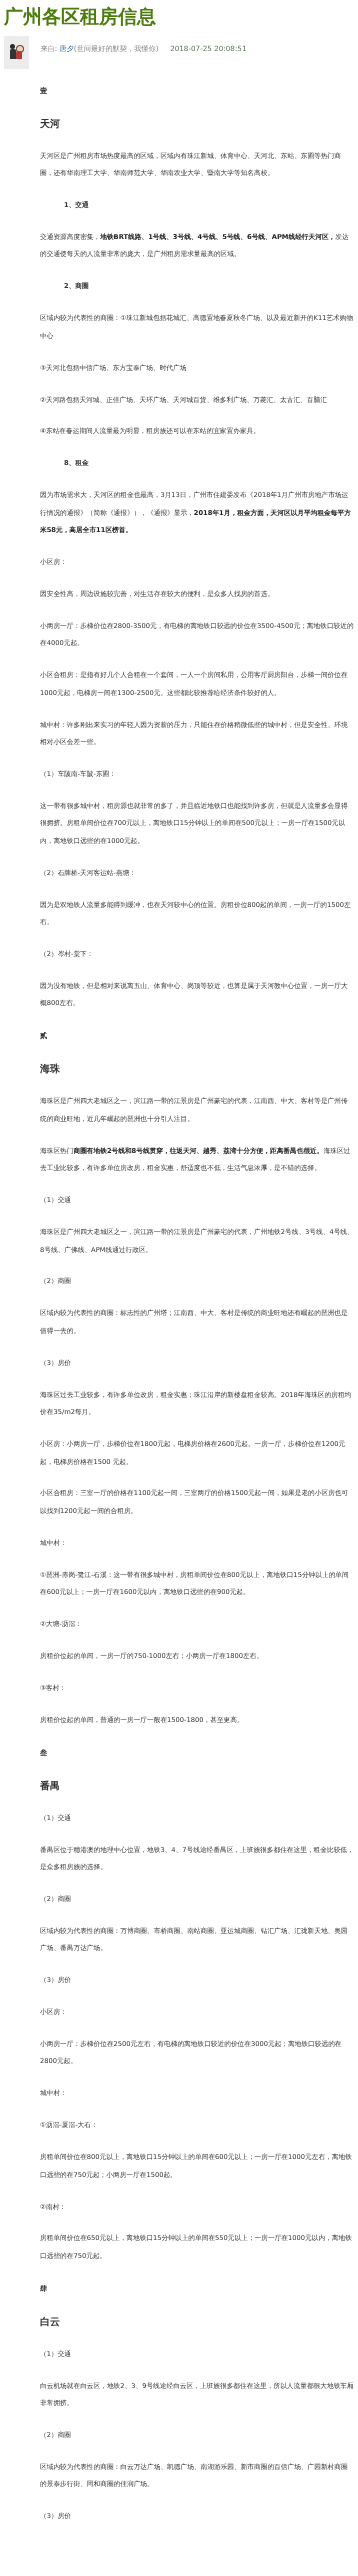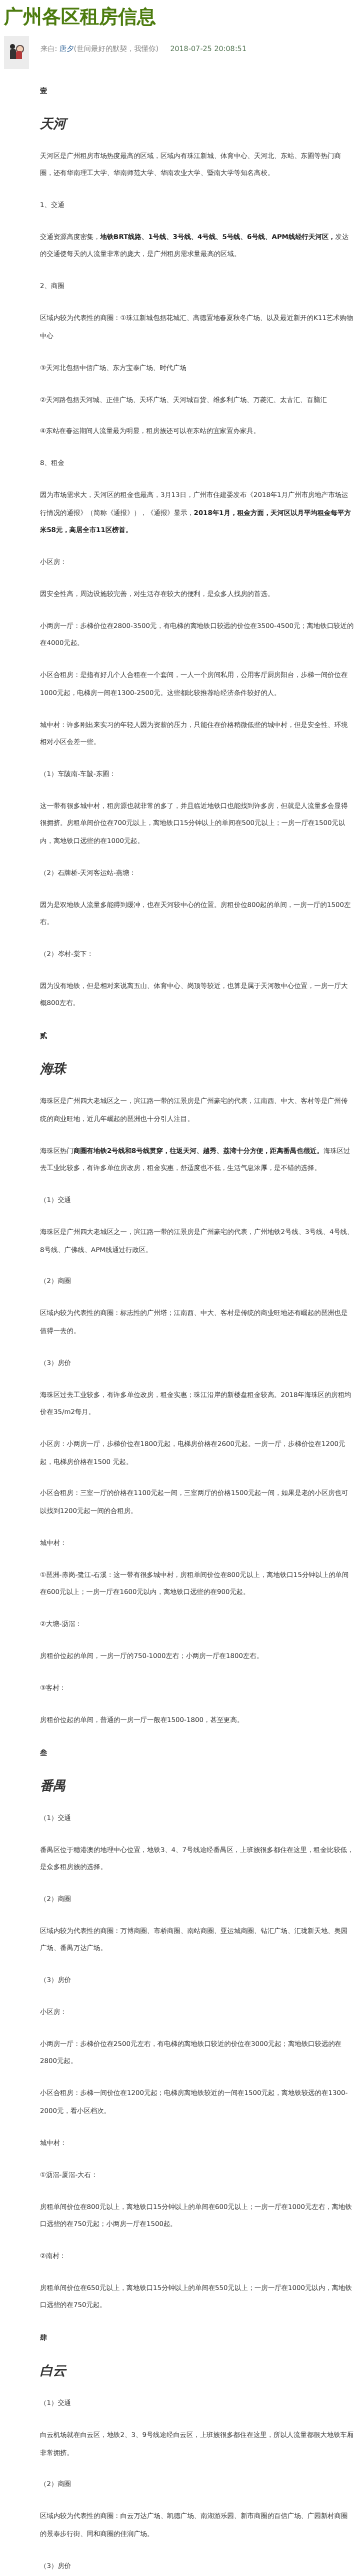--- a/index.html
+++ b/index.html
@@ -12,22 +12,22 @@
   .avatar .b1 { position: absolute; left: 5.7px; top: 13.4px; width: 6.2px; height: 9.3px; background: #333; border-radius: 1.5px 1.5px 0 0; }
   .avatar .p2 { position: absolute; left: 12.4px; top: 9.3px; width: 5.2px; height: 5.2px; border-radius: 50%; background: #f2d0b8; border: 0.5px solid #3a2a2a; }
   .avatar .b2 { position: absolute; left: 12px; top: 15px; width: 6.2px; height: 7.7px; background: #b33a3a; border-radius: 1.5px 1.5px 0 0; }
   .meta-text { margin-left: 11.3px; font-size: 7.2px; color: #888888; white-space: nowrap; margin-top: 8.2px; }
   .meta-text .author { color: #336699; }
   .meta-text .author-note { color: #888888; }
   .meta-text .date { color: #557755; margin-left: 9.3px; }
   .content { padding: 20.6px 5.2px 0 40px; }
   .content p { margin: 0 0 14.4px 0; font-size: 6.7px; line-height: 17.5px; color: #333333; }
   .content p.num { font-weight: bold; font-size: 7.2px; margin-bottom: 15.5px; }
-  .content p.district { font-weight: bold; font-size: 13px; margin-bottom: 15.5px; font-style: italic; }
-  .content p.h { font-weight: normal; }
+  .content p.district { font-weight: bold; font-size: 10px; margin-bottom: 15.5px; }
+  .content p.h { font-weight: bold; margin-left: 24px; }
   .content b { font-weight: bold; color: #222; }
 </style>
 </head>
 <body>
 
 <div class="page">
   <div class="title">广州各区租房信息</div>
   <div class="meta">
     <div class="avatar">
       <span class="p1"></span>
@@ -85,21 +85,20 @@
       <p>房租价位起的单间，普通的一房一厅一般在1500-1800，甚至更高。</p>
       <p class="num">叁</p>
       <p class="district">番禺</p>
       <p>（1）交通</p>
       <p>番禺区位于穗港澳的地理中心位置，地铁3、4、7号线途经番禺区，上班族很多都住在这里，租金比较低，是众多租房族的选择。</p>
       <p>（2）商圈</p>
       <p>区域内较为代表性的商圈：万博商圈、市桥商圈、南站商圈、亚运城商圈、钻汇广场、汇珑新天地、奥园广场、番禺万达广场。</p>
       <p>（3）房价</p>
       <p>小区房：</p>
       <p>小两房一厅：步梯价位在2500元左右，有电梯的离地铁口较近的价位在3000元起；离地铁口较远的在2800元起。</p>
-      <p>小区合租房：步梯一间价位在1200元起；电梯房离地铁较近的一间在1500元起，离地铁较远的在1300-2000元，看小区档次。</p>
       <p>城中村：</p>
       <p>①沥滘-厦滘-大石：</p>
       <p>房租单间价位在800元以上，离地铁口15分钟以上的单间在600元以上；一房一厅在1000元左右，离地铁口远些的在750元起；小两房一厅在1500起。</p>
       <p>②南村：</p>
       <p>房租单间价位在650元以上，离地铁口15分钟以上的单间在550元以上；一房一厅在1000元以内，离地铁口远些的在750元起。</p>
       <p class="num">肆</p>
       <p class="district">白云</p>
       <p>（1）交通</p>
       <p>白云机场就在白云区，地铁2、3、9号线途经白云区，上班族很多都住在这里，所以人流量都很大地铁车厢非常拥挤。</p>
       <p>（2）商圈</p>

